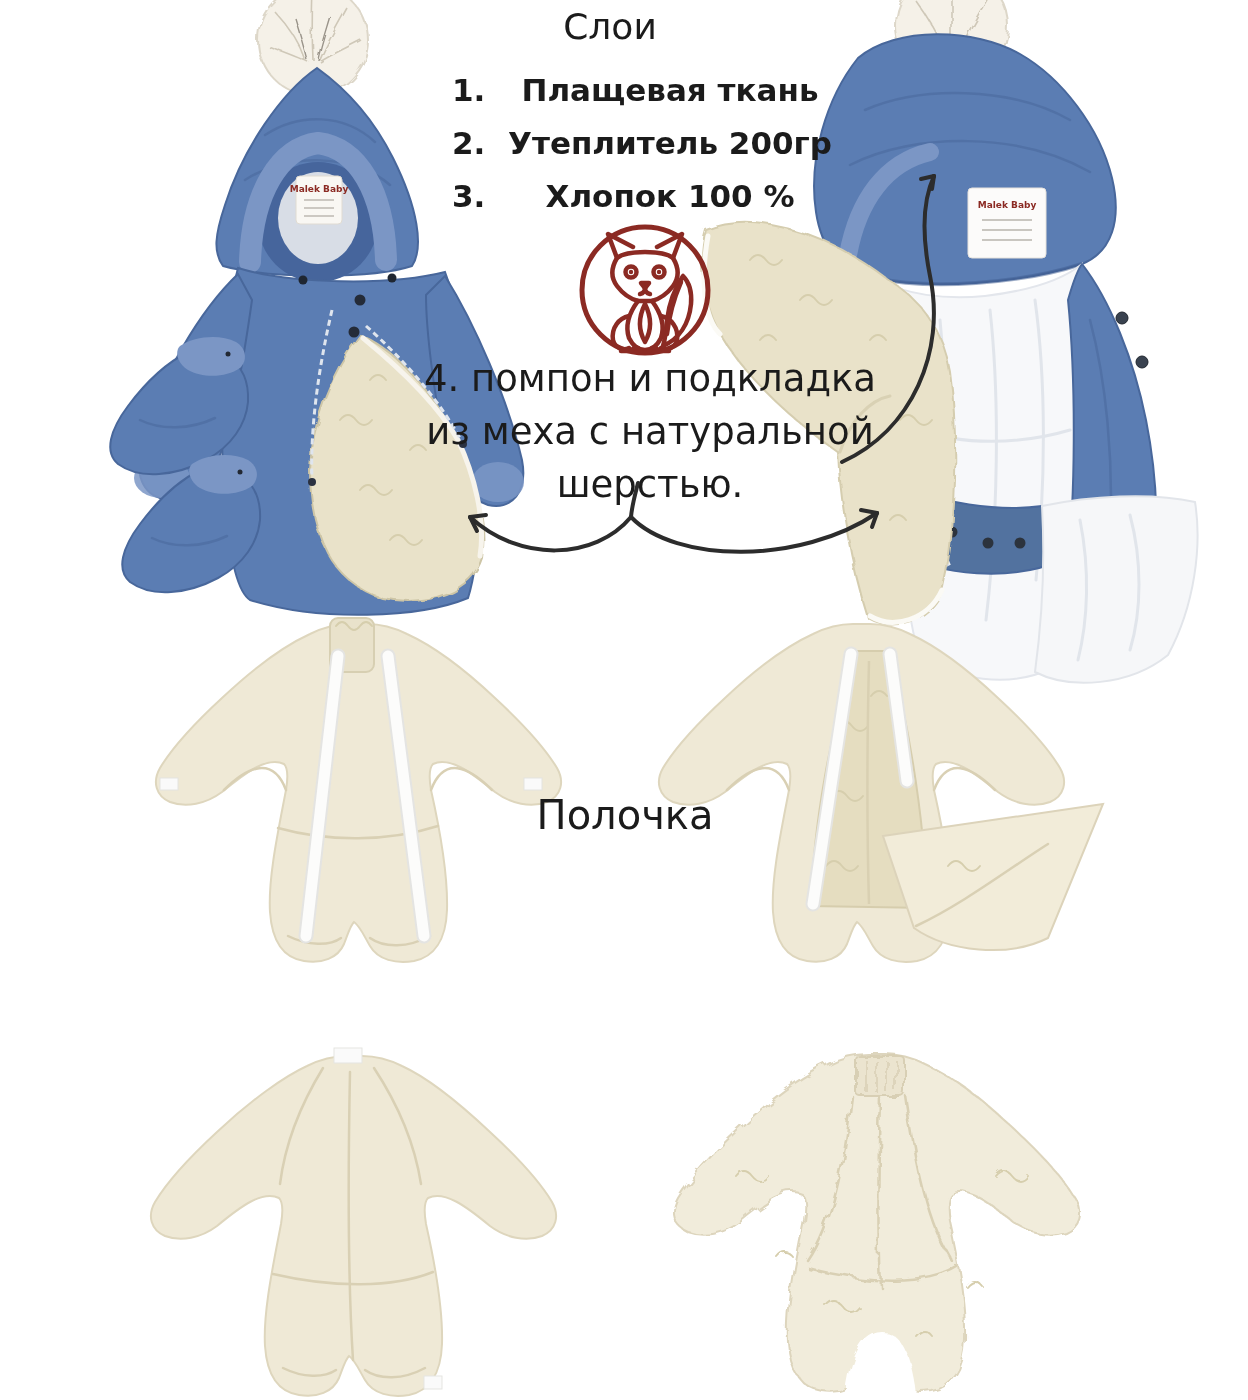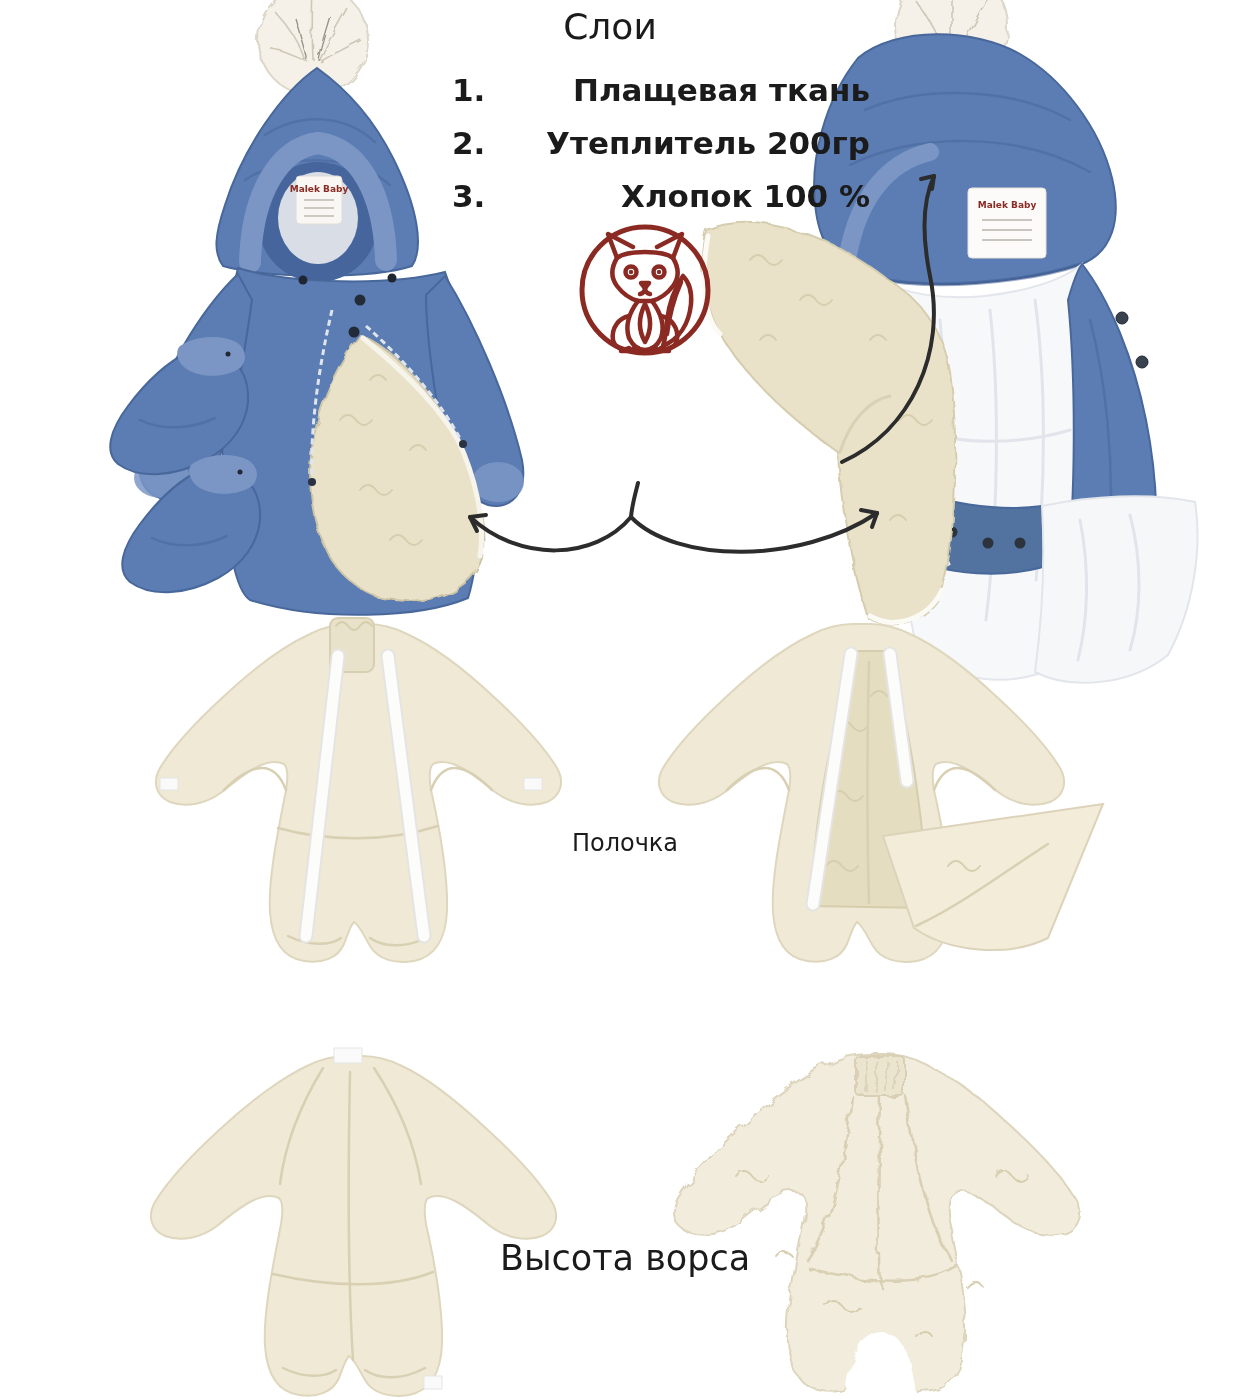--- a/index.html
+++ b/index.html
@@ -10,23 +10,23 @@
   }
   html,body{margin:0;padding:0;background:#ffffff;}
   .canvas{position:relative;width:1248px;height:1400px;background:#fff;overflow:hidden;
           font-family:"DejaVu Sans",sans-serif;color:var(--text);}
   .ph{position:absolute;}
   .txt{position:absolute;font-weight:400;text-align:center;color:var(--text);}
   .title{left:460px;top:6px;width:300px;font-size:36px;}
   .layers{position:absolute;left:440px;top:64px;width:430px;}
   .layers .row{position:relative;height:53px;line-height:53px;font-weight:700;font-size:31px;}
   .layers .num{position:absolute;left:12px;}
-  .layers .lbl{display:block;text-align:right;padding-left:30px;}
+  .layers .lbl{display:block;text-align:center;padding-left:30px;}
   .note{left:400px;top:352px;width:500px;font-size:37px;line-height:53px;}
-  .cap-front{left:480px;top:812px;width:290px;font-size:24px;line-height:62px;}
+  .cap-front{left:480px;top:784px;width:290px;font-size:40px;line-height:62px;}
   .cap-back{left:240px;top:1003px;width:250px;font-size:35px;}
   .cap-furout{left:755px;top:1003px;width:280px;font-size:35px;}
   .cap-pile{left:460px;top:1228px;width:330px;font-size:35px;line-height:60px;}
   
   .blue{fill:var(--suit-blue);}
   .qline{fill:none;stroke:var(--suit-blue-dark);stroke-width:2.5;stroke-linecap:round;opacity:.55;}
   .fur{fill:var(--fur-cream);}
   .furtex{fill:none;stroke:var(--fur-cream-line);stroke-width:2;stroke-linecap:round;}
   .fleece{fill:var(--fleece);stroke:#ded6bd;stroke-width:2;}
   .seam{fill:none;stroke:var(--fleece-line);stroke-width:2.5;stroke-linecap:round;}
@@ -253,20 +253,25 @@
       <path d="M88,126 C104,119 114,104 116,84 C117,72 114,62 108,56 C100,68 94,84 92,100 C91,112 90,120 88,126 Z"></path>
       <path d="M106,62 C99,78 94,96 92,114"></path>
       <path d="M46,131 H94"></path>
       <path d="M56,131 q5,-7 10,0"></path>
       <path d="M74,131 q5,-7 10,0"></path>
     </g>
     <circle cx="56" cy="52" r="2.2" fill="var(--logo-red)"></circle>
     <circle cx="84" cy="52" r="2.2" fill="var(--logo-red)"></circle>
   </svg>
 
+  <div class="txt note">
+    <div>4. помпон и подкладка</div>
+    <div>из меха с натуральной</div>
+    <div>шерстью.</div>
+  </div>
 
   <svg class="ph" style="left:380px;top:455px;width:520px;height:135px" viewBox="0 0 520 135">
     <g class="arrowln">
       <path d="M258,28 C255,40 252,50 251,62"></path>
       <path d="M251,62 C215,105 140,108 90,62"></path>
       <path d="M90,62 l16,-2"></path>
       <path d="M90,62 l7,14"></path>
       <path d="M251,62 C295,108 420,110 497,58"></path>
       <path d="M497,58 l-16,-3"></path>
       <path d="M497,58 l-5,14"></path>
@@ -376,16 +381,15 @@
         <path d="M340,140 q8,-10 16,0 q8,10 16,0"></path>
         <path d="M170,270 q8,-10 16,0 q8,10 16,0"></path>
         <path d="M260,300 q8,-10 16,0"></path>
         <path d="M120,220 q8,-10 16,0"></path>
         <path d="M310,250 q8,-10 16,0"></path>
       </g>
     </g>
   </svg>
 
   <div class="txt cap-pile">
-    <div>Высота ворса</div>
   </div>
 
 </div>
 
 </body></html>

